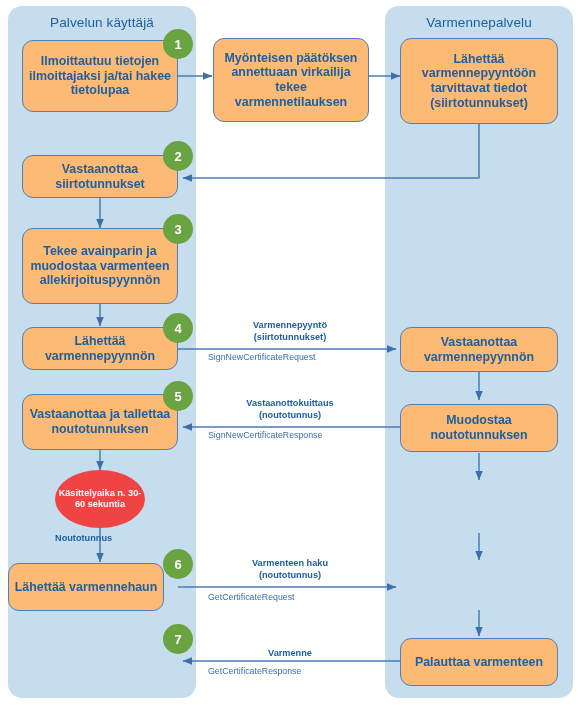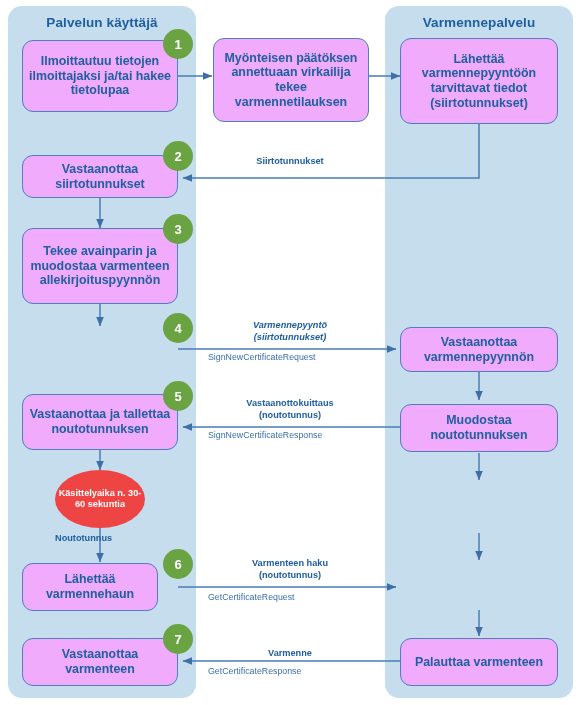--- a/index.html
+++ b/index.html
@@ -22,27 +22,27 @@
   }
   .lane {
     position: absolute;
     background: #c5dded;
     border-radius: 14px;
   }
   .lane-title {
     position: absolute;
     color: #1f5fa0;
     font-size: 13.5px;
-    font-weight: bold;
+    font-weight: normal;
     text-align: center;
     letter-spacing: 0.1px;
   }
   .node {
     position: absolute;
-    background: #f0abfc;
+    background: #fdba74;
     border: 1.4px solid #4f7fbf;
     border-radius: 11px;
     box-sizing: border-box;
     display: flex;
     align-items: center;
     justify-content: center;
     text-align: center;
     color: #1f5fa0;
     font-size: 12.4px;
     font-weight: bold;
@@ -164,50 +164,49 @@
   <div class="node" style="left:22px; top:40px; width:156px; height:72px;">Ilmoittautuu tietojen ilmoittajaksi ja/tai hakee tietolupaa</div>
 
   <div class="node" style="left:400px; top:38px; width:158px; height:86px;">Lähettää varmennepyyntöön tarvittavat tiedot (siirtotunnukset)</div>
 
   <div class="node" style="left:213px; top:38px; width:156px; height:84px;">Myönteisen päätöksen annettuaan virkailija tekee varmennetilauksen</div>
 
   <div class="node" style="left:22px; top:155px; width:156px; height:43px;">Vastaanottaa siirtotunnukset</div>
 
   <div class="node" style="left:22px; top:228px; width:156px; height:76px;">Tekee avainparin ja muodostaa varmenteen allekirjoituspyynnön</div>
 
+  <div class="node" style="left:22px; top:327px; width:156px; height:43px;">Lähettää varmennepyynnön</div>
 
   <div class="node" style="left:22px; top:394px; width:156px; height:56px;">Vastaanottaa ja tallettaa noutotunnuksen</div>
 
   <div class="ellipse" style="left:55px; top:470px; width:90px; height:58px;">Käsittelyaika
 n. 30-60
 sekuntia</div>
 
-  <div class="node" style="left:22px; top:563px; width:136px; height:48px;text-align:center;">Lähettää varmennehaun</div>
-
-  <div class="node" style="left:22px; top:638px; width:156px; height:48px;">Vastaanottaa varmenteen</div>
+  <div class="node" style="left:8px; top:563px; width:156px; height:48px;text-align:center;">Lähettää varmennehaun</div>
+
 
   <div class="node" style="left:400px; top:327px; width:158px; height:45px;">Vastaanottaa varmennepyynnön</div>
 
   <div class="node" style="left:400px; top:404px; width:158px; height:48px;">Muodostaa noutotunnuksen</div>
 
 
 
   <div class="node" style="left:400px; top:638px; width:158px; height:48px;">Palauttaa varmenteen</div>
 
   <div class="step-badge" style="left:163px; top:29px;">1</div>
   <div class="step-badge" style="left:163px; top:141px;">2</div>
   <div class="step-badge" style="left:163px; top:214px;">3</div>
   <div class="step-badge" style="left:163px; top:313px;">4</div>
   <div class="step-badge" style="left:163px; top:381px;">5</div>
   <div class="step-badge" style="left:163px; top:549px;">6</div>
   <div class="step-badge" style="left:163px; top:624px;">7</div>
 
-  <div class="msg-label" style="left:196px; top:156px; width:188px;">Siirtotunnukset</div>
-
-  <div class="msg-label" style="left:196px; top:320px; width:188px;font-style:italic;">Varmennepyyntö
+
+  <div class="msg-label" style="left:196px; top:320px; width:188px;">Varmennepyyntö
 (siirtotunnukset)</div>
   <div class="msg-sub" style="left:196px; top:352px; width:188px;">SignNewCertificateRequest</div>
 
   <div class="msg-label" style="left:196px; top:398px; width:188px;">Vastaanottokuittaus
 (noutotunnus)</div>
   <div class="msg-sub" style="left:196px; top:430px; width:188px;">SignNewCertificateResponse</div>
 
   <div class="msg-label" style="left:196px; top:558px; width:188px;">Varmenteen haku
 (noutotunnus)</div>
   <div class="msg-sub" style="left:196px; top:592px; width:188px;">GetCertificateRequest</div>

